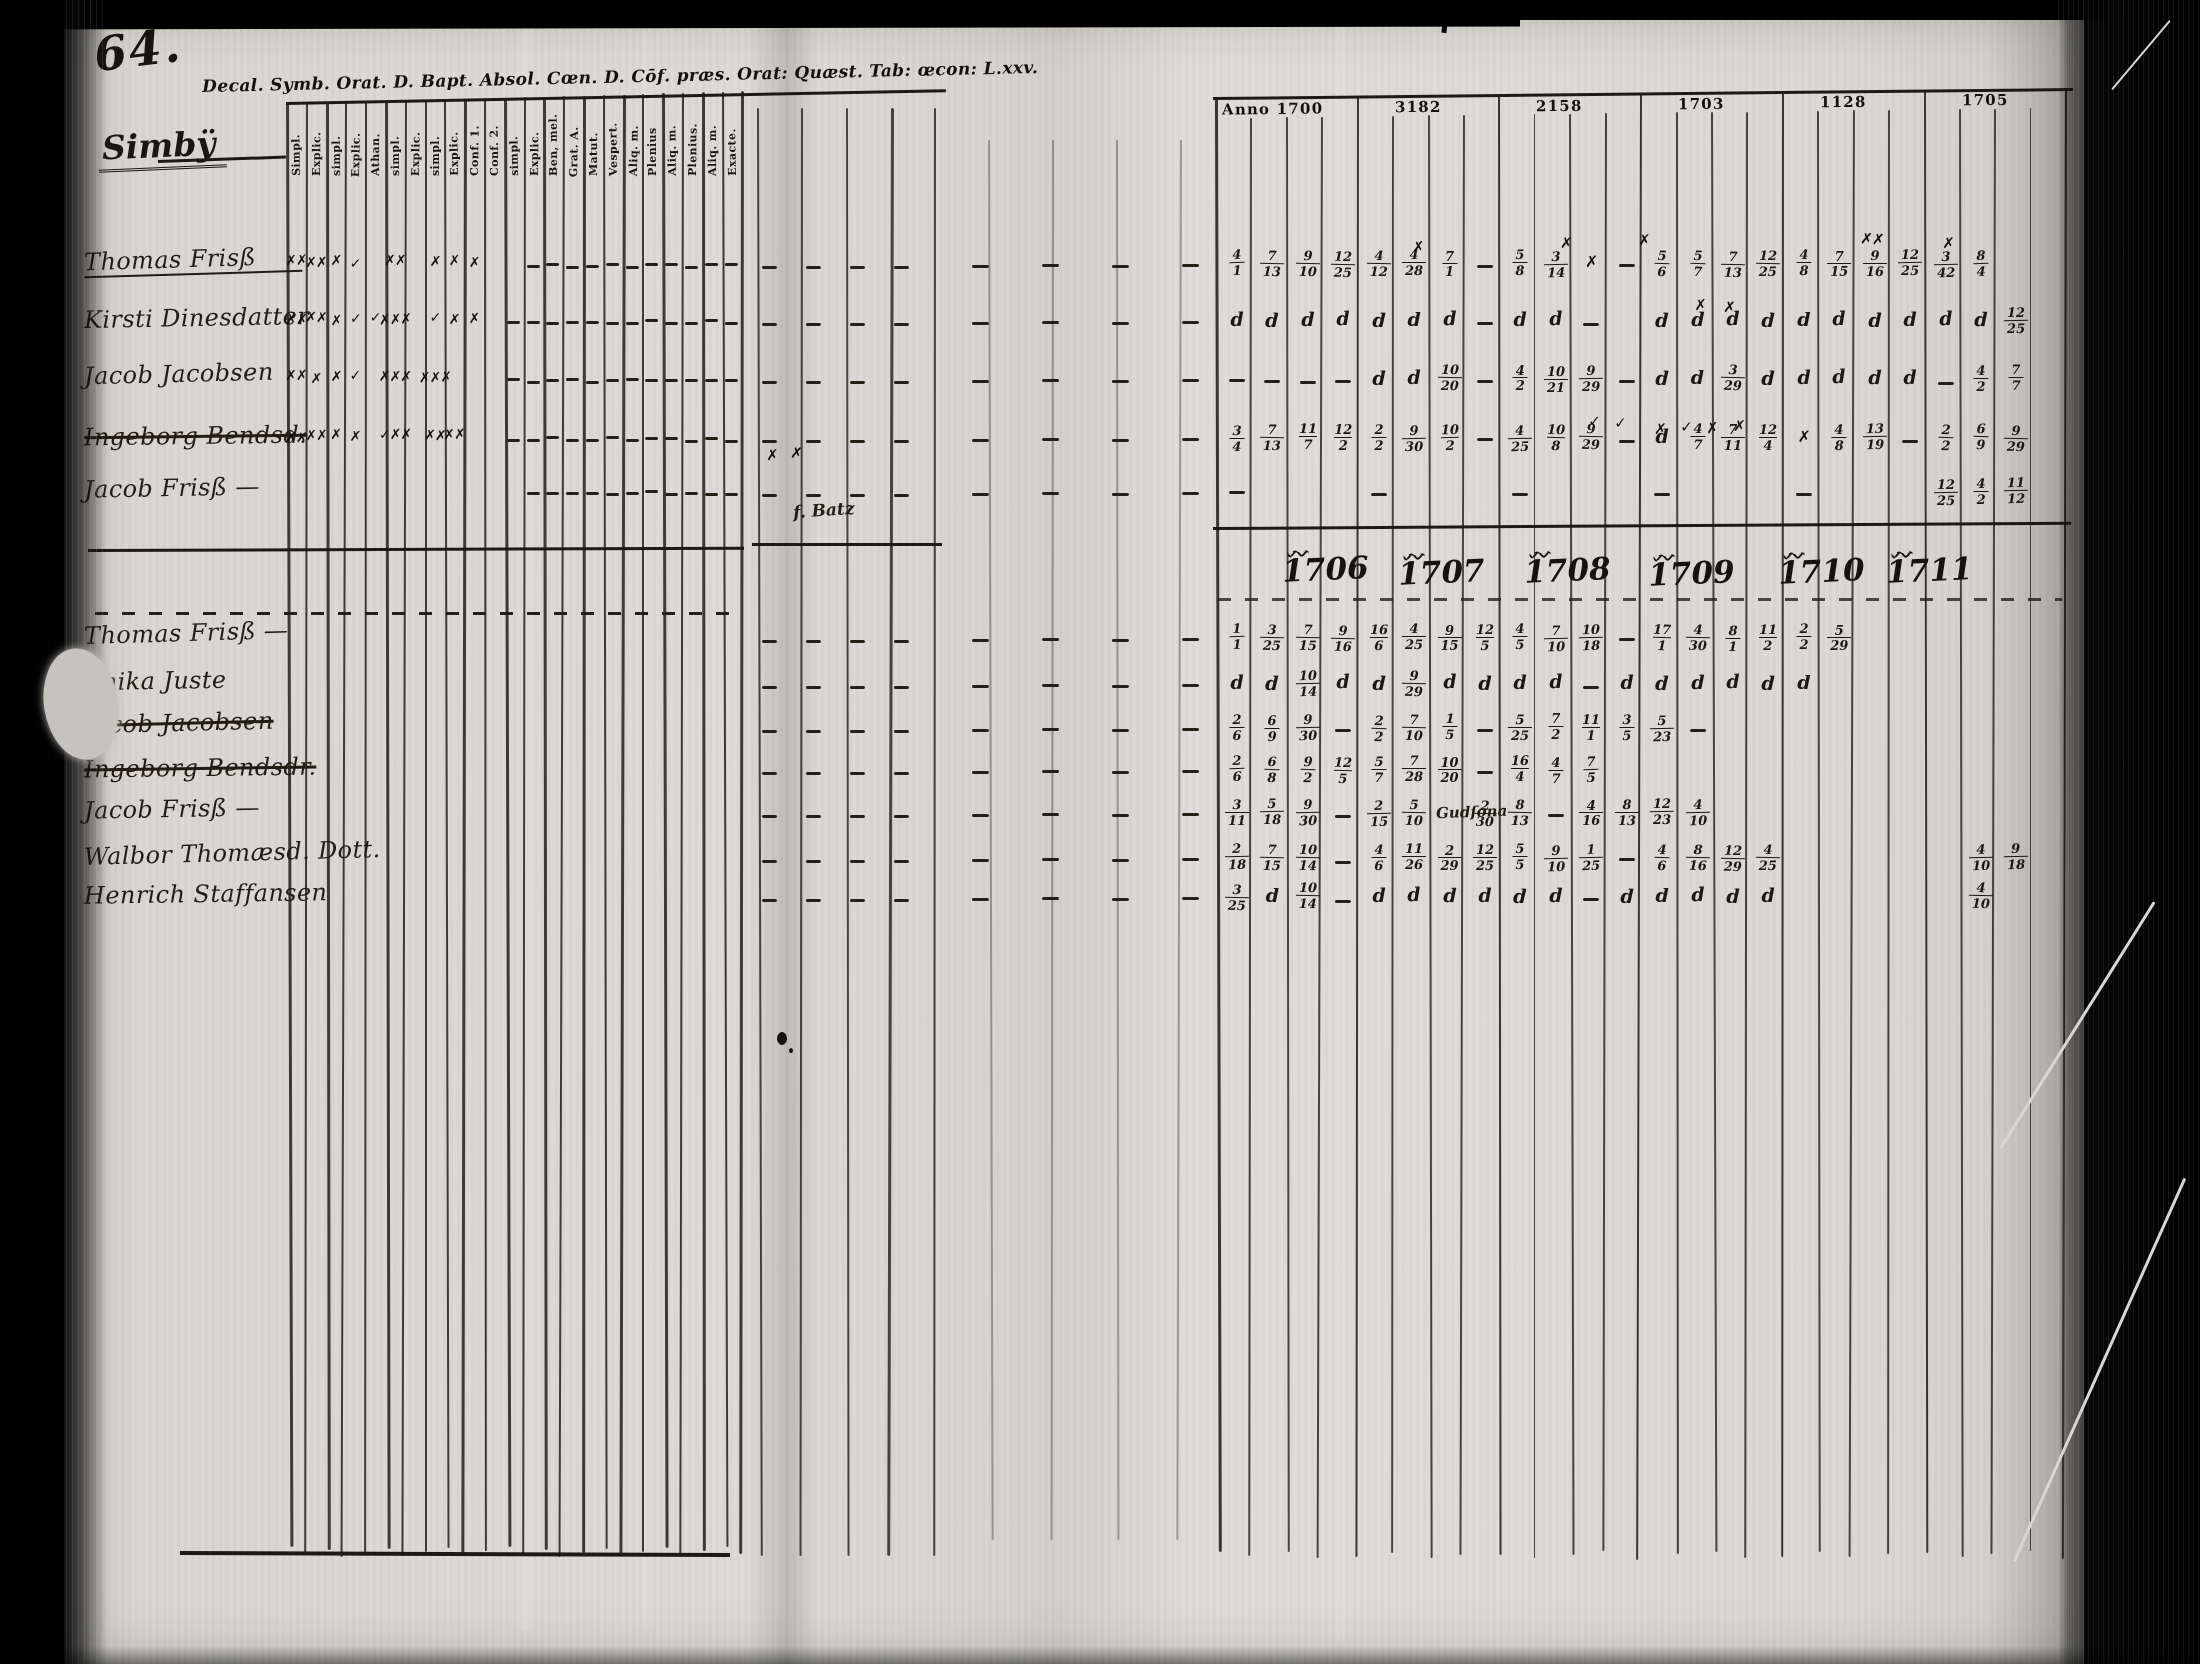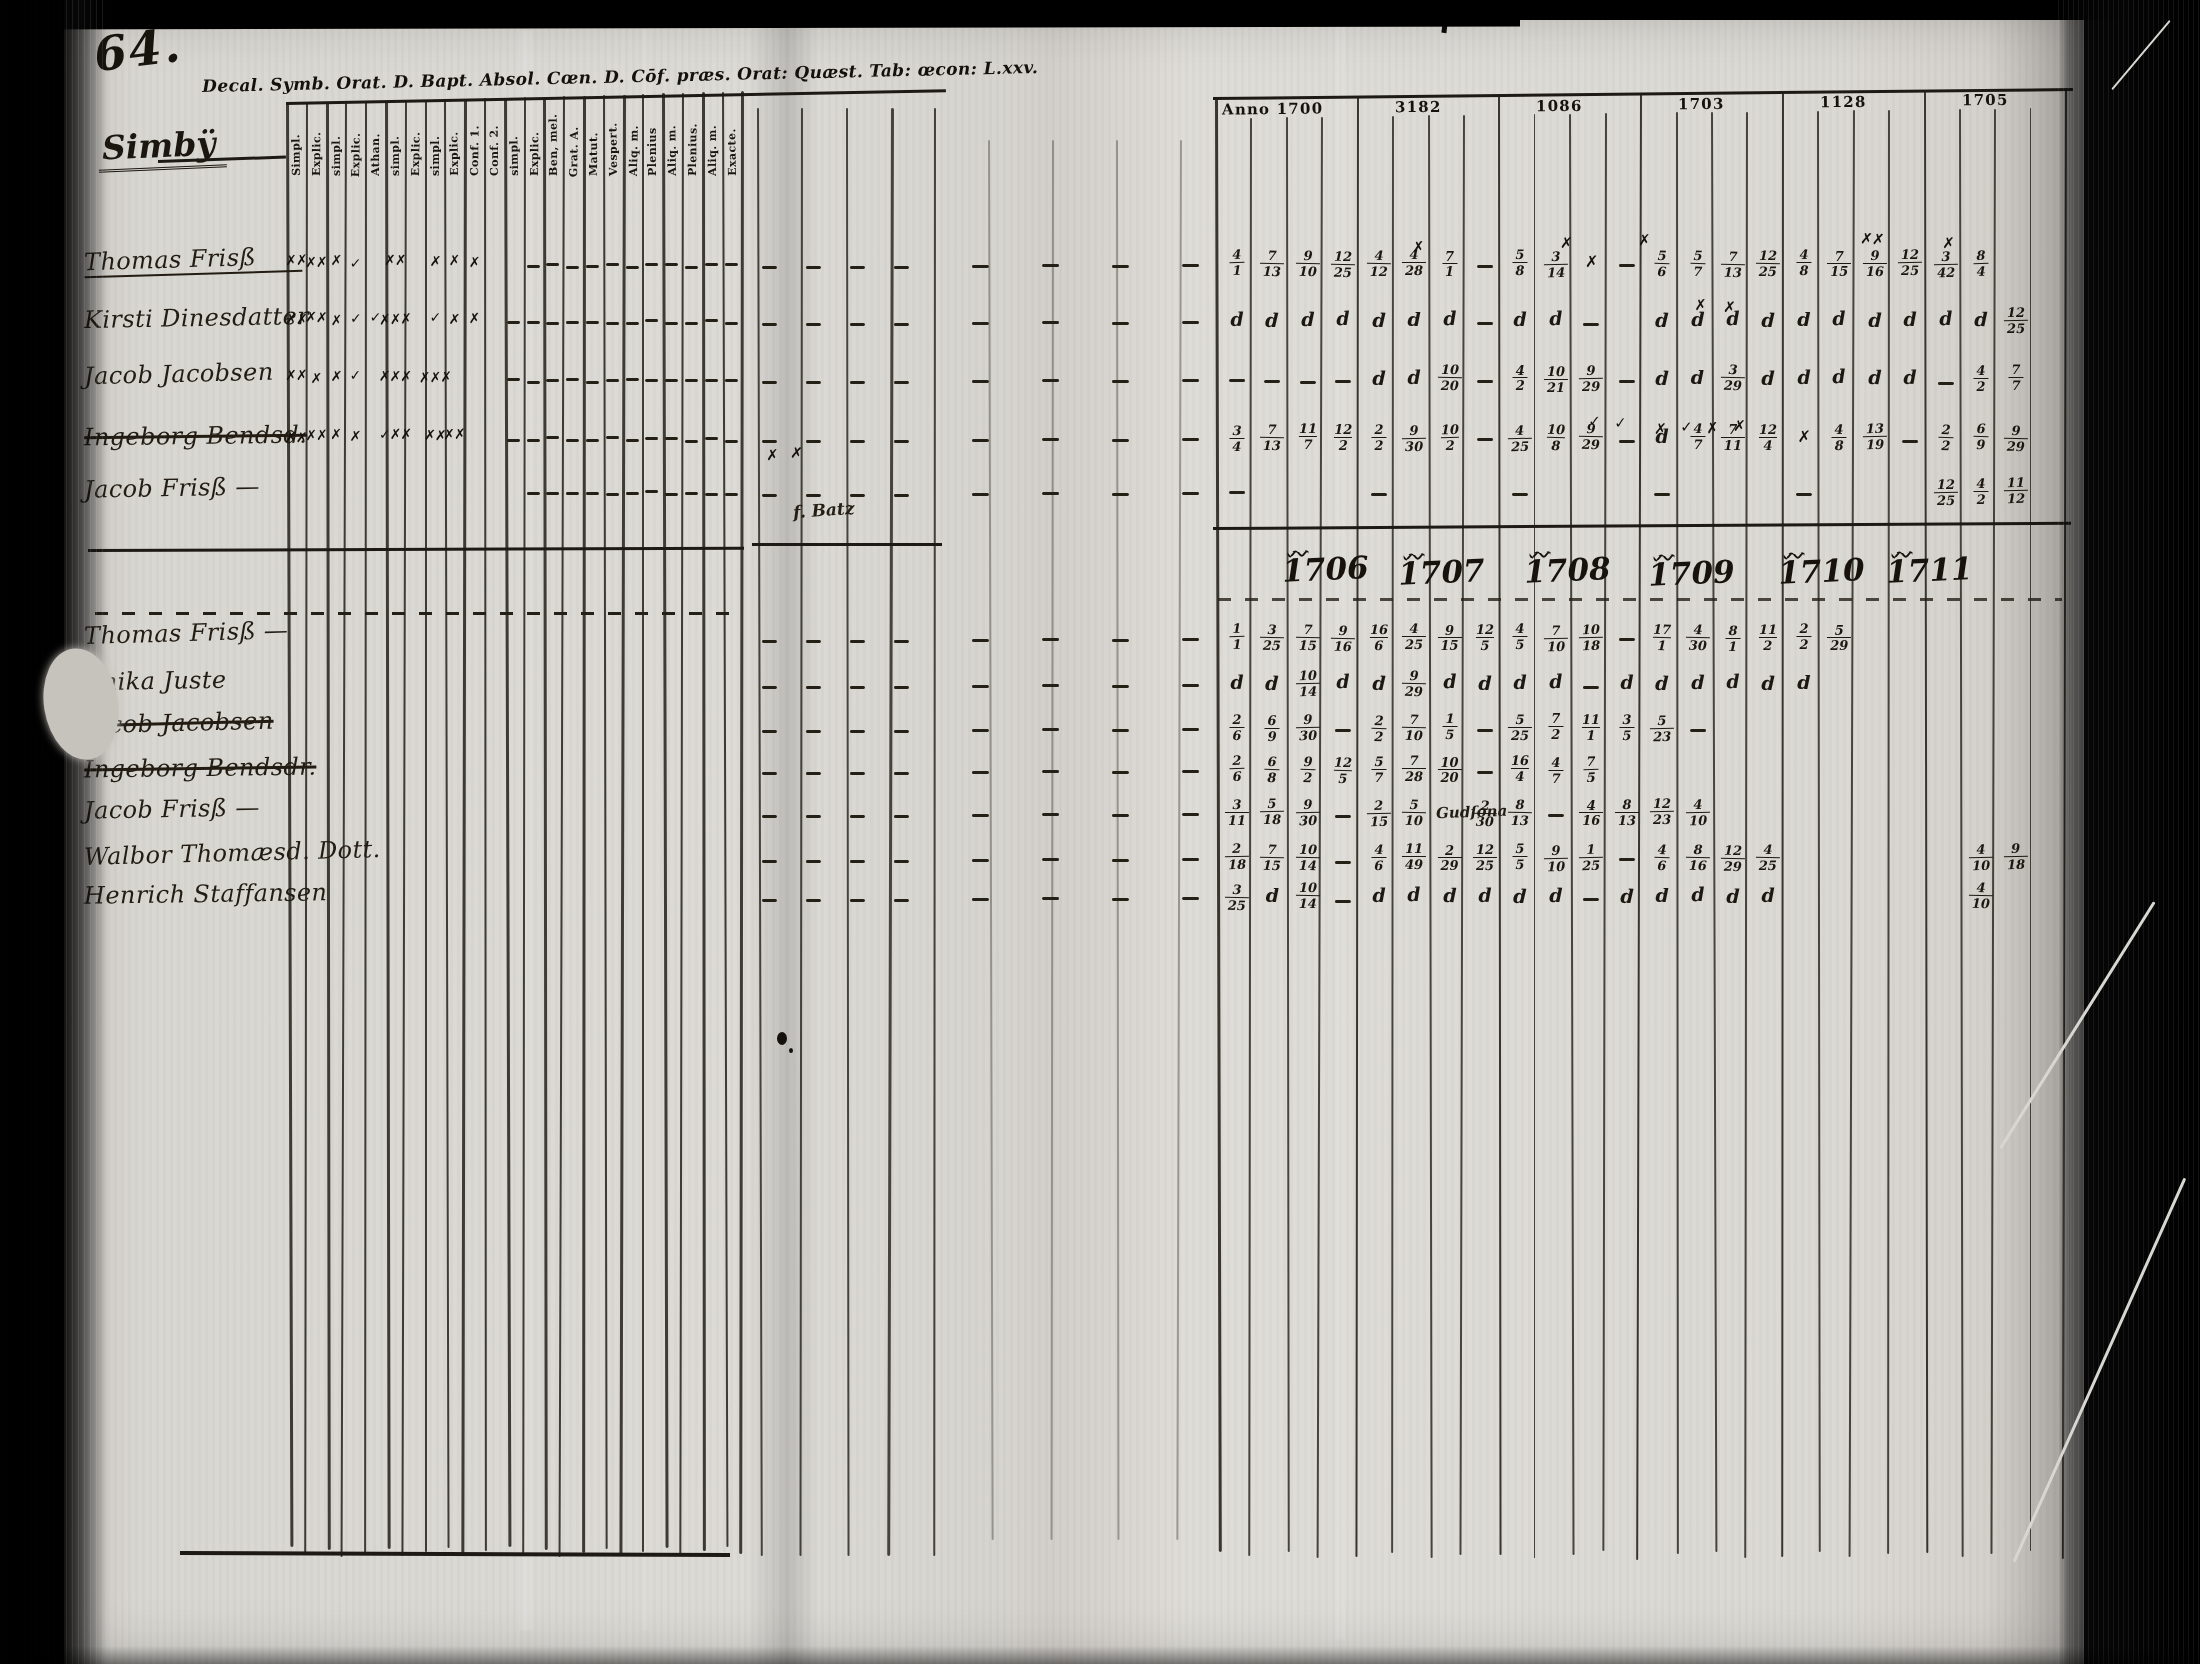--- a/index.html
+++ b/index.html
@@ -165,21 +165,21 @@
       <div class="vline" style="left: 1710.9px; top: 112.049px; width: 1.5px; height: 1439.55px; opacity: 0.8; transform-origin: left top; transform: rotate(-0.175deg);"></div>
       <div class="vline" style="left: 1746.3px; top: 111.624px; width: 1.5px; height: 1445.58px; opacity: 0.8; transform-origin: left top; transform: rotate(0.0699999deg);"></div>
       <div class="vline" style="left: 1817.2px; top: 110.774px; width: 1.5px; height: 1440.83px; opacity: 0.8; transform-origin: left top; transform: rotate(-0.0699999deg);"></div>
       <div class="vline" style="left: 1852.6px; top: 110.349px; width: 1.5px; height: 1446.85px; opacity: 0.8; transform-origin: left top; transform: rotate(0.175deg);"></div>
       <div class="vline" style="left: 1888px; top: 109.924px; width: 1.5px; height: 1444.08px; opacity: 0.8; transform-origin: left top; transform: rotate(0.0349999deg);"></div>
       <div class="vline" style="left: 1958.9px; top: 109.073px; width: 1.5px; height: 1448.13px; opacity: 0.8; transform-origin: left top; transform: rotate(-0.105deg);"></div>
       <div class="vline" style="left: 1994.3px; top: 108.648px; width: 1.5px; height: 1445.35px; opacity: 0.8; transform-origin: left top; transform: rotate(0.14deg);"></div>
       <div class="vline" style="left: 2029.7px; top: 108.224px; width: 1.5px; height: 1442.58px; opacity: 0.8; transform-origin: left top; transform: rotate(0deg);"></div>
       <div class="ylabel" style="left: 1222px; top: 100px; transform: rotate(-0.6deg);">Anno 1700</div>
       <div class="ylabel" style="left: 1394.7px; top: 98.2996px; transform: rotate(-0.6deg);">3182</div>
-      <div class="ylabel" style="left: 1536.4px; top: 96.5992px; transform: rotate(-0.6deg);">1086</div>
+      <div class="ylabel" style="left: 1536.4px; top: 96.5992px; transform: rotate(-0.6deg);">2158</div>
       <div class="ylabel" style="left: 1678.1px; top: 94.8988px; transform: rotate(-0.6deg);">1703</div>
       <div class="ylabel" style="left: 1819.8px; top: 93.1984px; transform: rotate(-0.6deg);">1128</div>
       <div class="ylabel" style="left: 1961.5px; top: 91.498px; transform: rotate(-0.6deg);">1705</div>
       <div class="hline" style="left: 1213px; top: 527px; width: 858px; height: 3.4px; transform: rotate(-0.35deg);"></div>
       <div class="hline" style="left: 752px; top: 543px; width: 190px; height: 3px; transform: rotate(0deg);"></div>
       <div class="hline" style="left: 88px; top: 549px; width: 656px; height: 3px; transform: rotate(-0.2deg);"></div>
       <div class="hdash" style="left: 95px; top: 612px; width: 648px;"></div>
       <div class="hdash" style="left: 1218px; top: 598px; width: 844px; opacity: 0.8;"></div>
       <div class="hline" style="left: 180px; top: 1551px; width: 550px; height: 4px; transform: rotate(0.2deg);"></div>
       <div class="hyear" style="left: 1282px; top: 540px;"><span class="squig">&nbsp;&nbsp;&nbsp;&nbsp;&nbsp;</span>1706</div>
@@ -538,21 +538,21 @@
       <div class="dash" style="left: 894px; top: 815px; width: 15px; transform: rotate(0.6deg);"></div>
       <div class="dash" style="left: 972px; top: 814.2px; width: 17px; transform: rotate(0.12deg);"></div>
       <div class="dash" style="left: 1042px; top: 813.2px; width: 17px; transform: rotate(-0.48deg);"></div>
       <div class="dash" style="left: 1112px; top: 814.4px; width: 17px; transform: rotate(0.24deg);"></div>
       <div class="dash" style="left: 1182px; top: 813.4px; width: 17px; transform: rotate(-0.36deg);"></div>
       <div class="frac" style="left: 1237px; top: 842px; transform: translateX(-50%) rotate(-1.5deg);"><span>2</span><span class="den">18</span></div>
       <div class="frac" style="left: 1272.4px; top: 843.4px; transform: translateX(-50%) rotate(1.5deg);"><span>7</span><span class="den">15</span></div>
       <div class="frac" style="left: 1307.8px; top: 842.6px; transform: translateX(-50%) rotate(1.2deg);"><span>10</span><span class="den">14</span></div>
       <div class="dash" style="left: 1335.2px; top: 860.92px; width: 16px; transform: rotate(0.552deg);"></div>
       <div class="frac" style="left: 1378.7px; top: 843.2px; transform: translateX(-50%) rotate(0.6deg);"><span>4</span><span class="den">6</span></div>
-      <div class="frac" style="left: 1414.1px; top: 842.4px; transform: translateX(-50%) rotate(0.3deg);"><span>11</span><span class="den">49</span></div>
+      <div class="frac" style="left: 1414.1px; top: 842.4px; transform: translateX(-50%) rotate(0.3deg);"><span>11</span><span class="den">26</span></div>
       <div class="frac" style="left: 1449.5px; top: 843.8px; transform: translateX(-50%) rotate(0deg);"><span>2</span><span class="den">29</span></div>
       <div class="frac" style="left: 1484.9px; top: 843px; transform: translateX(-50%) rotate(-0.3deg);"><span>12</span><span class="den">25</span></div>
       <div class="frac" style="left: 1520.4px; top: 842.2px; transform: translateX(-50%) rotate(-0.6deg);"><span>5</span><span class="den">5</span></div>
       <div class="frac" style="left: 1555.8px; top: 843.6px; transform: translateX(-50%) rotate(-0.9deg);"><span>9</span><span class="den">10</span></div>
       <div class="frac" style="left: 1591.2px; top: 842.8px; transform: translateX(-50%) rotate(-1.2deg);"><span>1</span><span class="den">25</span></div>
       <div class="dash" style="left: 1618.6px; top: 858.36px; width: 16px; transform: rotate(0.216deg);"></div>
       <div class="frac" style="left: 1662.1px; top: 843.4px; transform: translateX(-50%) rotate(1.5deg);"><span>4</span><span class="den">6</span></div>
       <div class="frac" style="left: 1697.5px; top: 842.6px; transform: translateX(-50%) rotate(1.2deg);"><span>8</span><span class="den">16</span></div>
       <div class="frac" style="left: 1732.9px; top: 844px; transform: translateX(-50%) rotate(0.9deg);"><span>12</span><span class="den">29</span></div>
       <div class="frac" style="left: 1768.3px; top: 843.2px; transform: translateX(-50%) rotate(0.6deg);"><span>4</span><span class="den">25</span></div>

